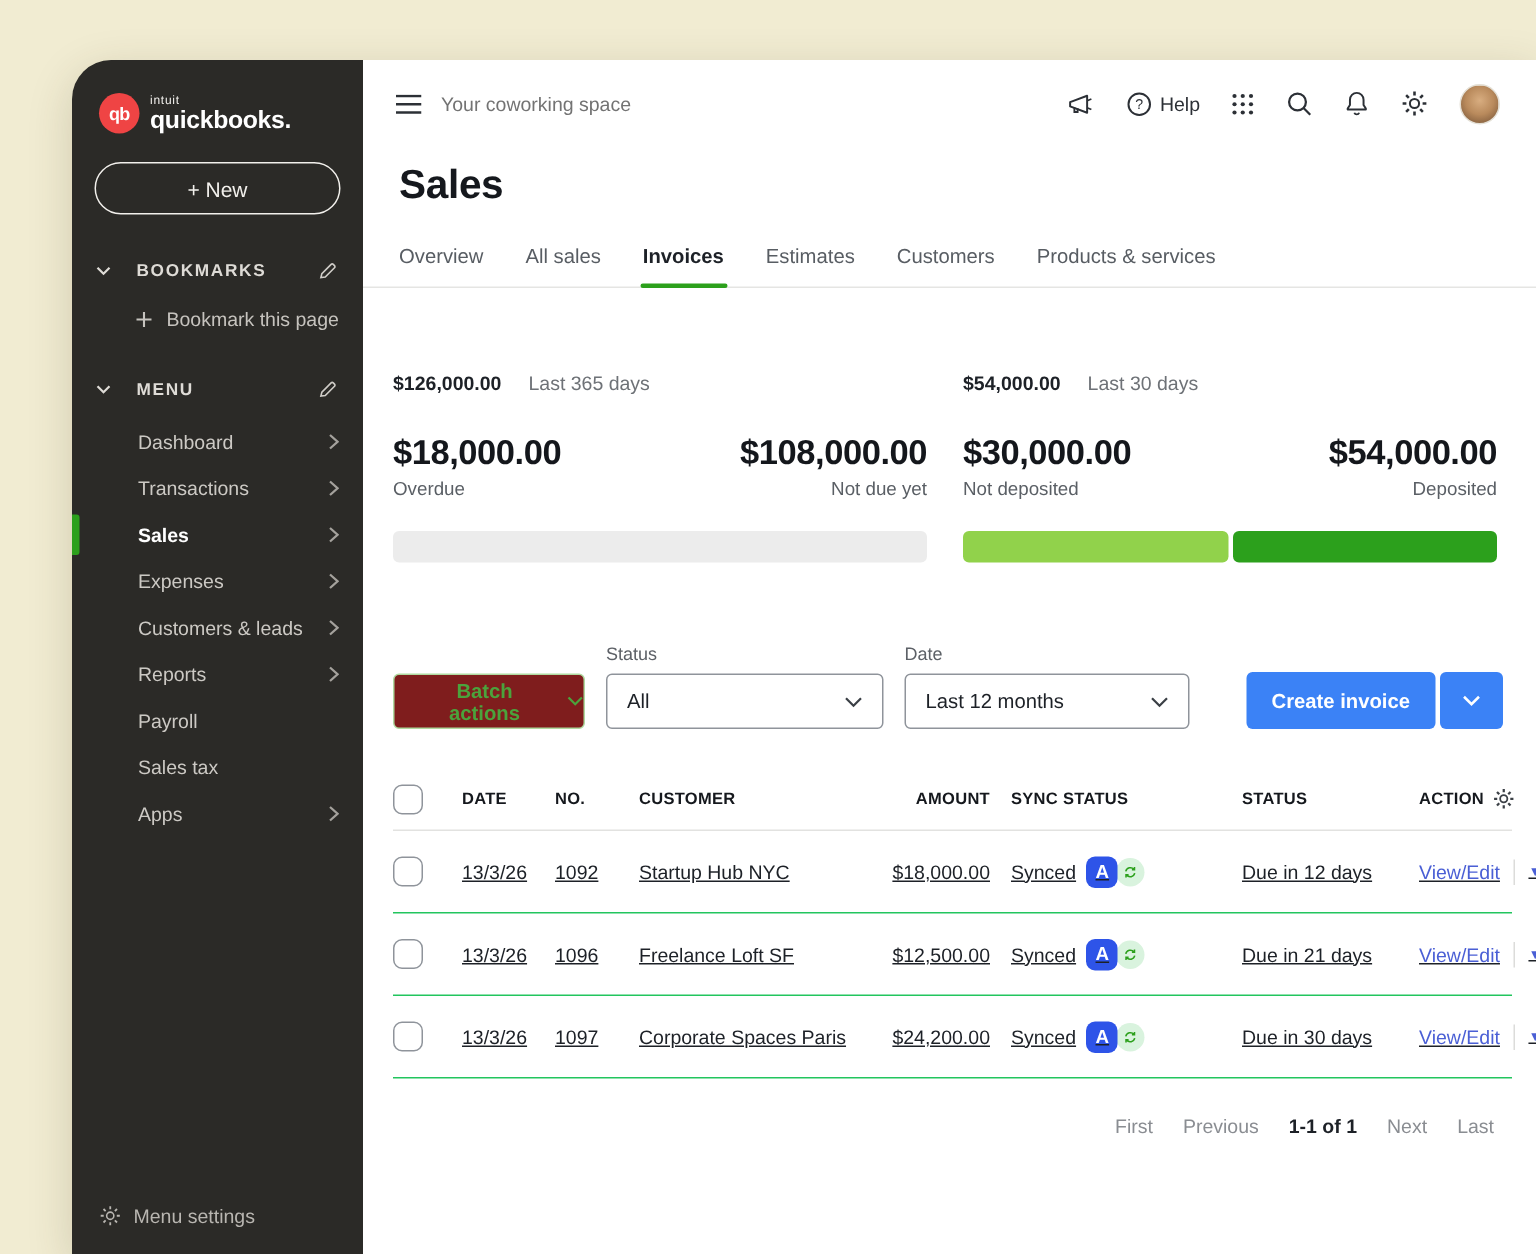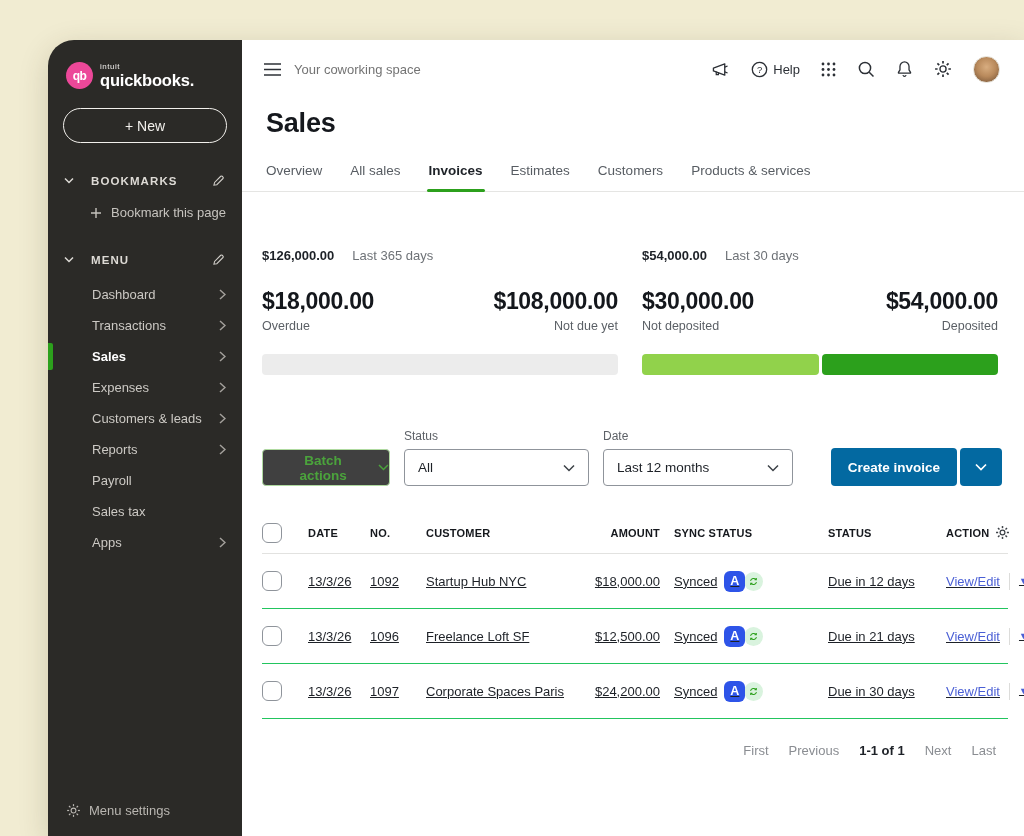--- a/index.html
+++ b/index.html
@@ -16,21 +16,21 @@
     display:flex; box-shadow:0 8px 30px rgba(60,50,20,.18);
   }
 
   
   .sidebar {
     width:194px; flex-shrink:0; background:#2b2a27;
     color:#d6d3ce; display:flex; flex-direction:column;
   }
   .logo-row { display:flex; align-items:center; gap:7px; padding:22px 16px 0 18px; }
   .qb-circle {
-    width:27px; height:27px; border-radius:50%; background:#ec4899;
+    width:27px; height:27px; border-radius:50%; background:#ef4444;
     color:#fff; font-weight:bold; font-size:12px;
     display:grid; place-items:center; letter-spacing:-.5px;
   }
   .brand-text { color:#fff; line-height:1; }
   .brand-company { font-size:8px; letter-spacing:.5px; display:block; margin-bottom:1px; color:#f1efec; }
   .brand-product { font-size:16.5px; font-weight:bold; letter-spacing:-.2px; }
   .new-btn {
     margin:19px 15px 0 15px; height:35px; border:1.5px solid #f2f0ec;
     border-radius:18px; color:#f2f0ec; font-size:14px; cursor:pointer;
     display:flex; align-items:center; justify-content:center; gap:2px; background:transparent;
@@ -83,33 +83,33 @@
   .sum-amounts { display:flex; justify-content:space-between; margin-top:25px; font-size:23px; font-weight:bold; color:#14171c; letter-spacing:-.3px; }
   .sum-labels { display:flex; justify-content:space-between; margin-top:4px; font-size:12.5px; color:#5a5f65; }
   .bar { margin-top:21px; height:21px; display:flex; gap:3px; }
   .bar .seg { border-radius:4px; height:100%; }
 
   
   .filters { display:flex; align-items:flex-end; gap:14px; padding:0 22px 0 20px; margin-top:54px; }
   .field { display:flex; flex-direction:column; }
   .field-label { font-size:12px; color:#5d6167; margin-bottom:6px; }
   .batch-btn {
-    width:128px; height:37px; border:1px solid #afdaa0; border-radius:4px; background:#404040;
+    width:128px; height:37px; border:1px solid #afdaa0; border-radius:4px; background:#7f1d1d;
     color:#4ba33c; font-weight:bold; font-size:13.5px; cursor:pointer;
     display:flex; align-items:center; justify-content:center; gap:11px;padding-left:16px;
   }
   .select {
     height:37px; border:1px solid #8f949b; border-radius:4px; background:#fff; cursor:pointer;
     display:flex; align-items:center; justify-content:space-between; padding:0 13px; font-size:13.5px; color:#1d2127;
   }
   .select-status { width:185px; }
   .select-date { width:190px; }
   .create-group { margin-left:auto; display:flex; gap:3px; }
   .btn-green {
-    background:#0369a1; border:none; color:#fff; border-radius:4px; height:38px;
+    background:#3b82f6; border:none; color:#fff; border-radius:4px; height:38px;
     font-weight:bold; font-size:13.5px; padding:0 17px; cursor:pointer; font-family:inherit;
     display:flex; align-items:center; justify-content:center;
   }
   .btn-caret { width:42px; padding:0; }
 
   
   .table { padding:0 16px 0 20px; margin-top:26px; }
   .trow { display:grid; grid-template-columns:46px 62px 56px 150px 84px 146px 140px 1fr; align-items:center; }
   .thead-row { height:42px; font-size:11px; font-weight:bold; color:#15181d; letter-spacing:.2px; border-bottom:1px solid #e2e2e0; }
   .tbody .trow { height:55px; border-bottom:1px solid #22c55e; font-size:13px; color:#1d2127;text-decoration:underline; }

